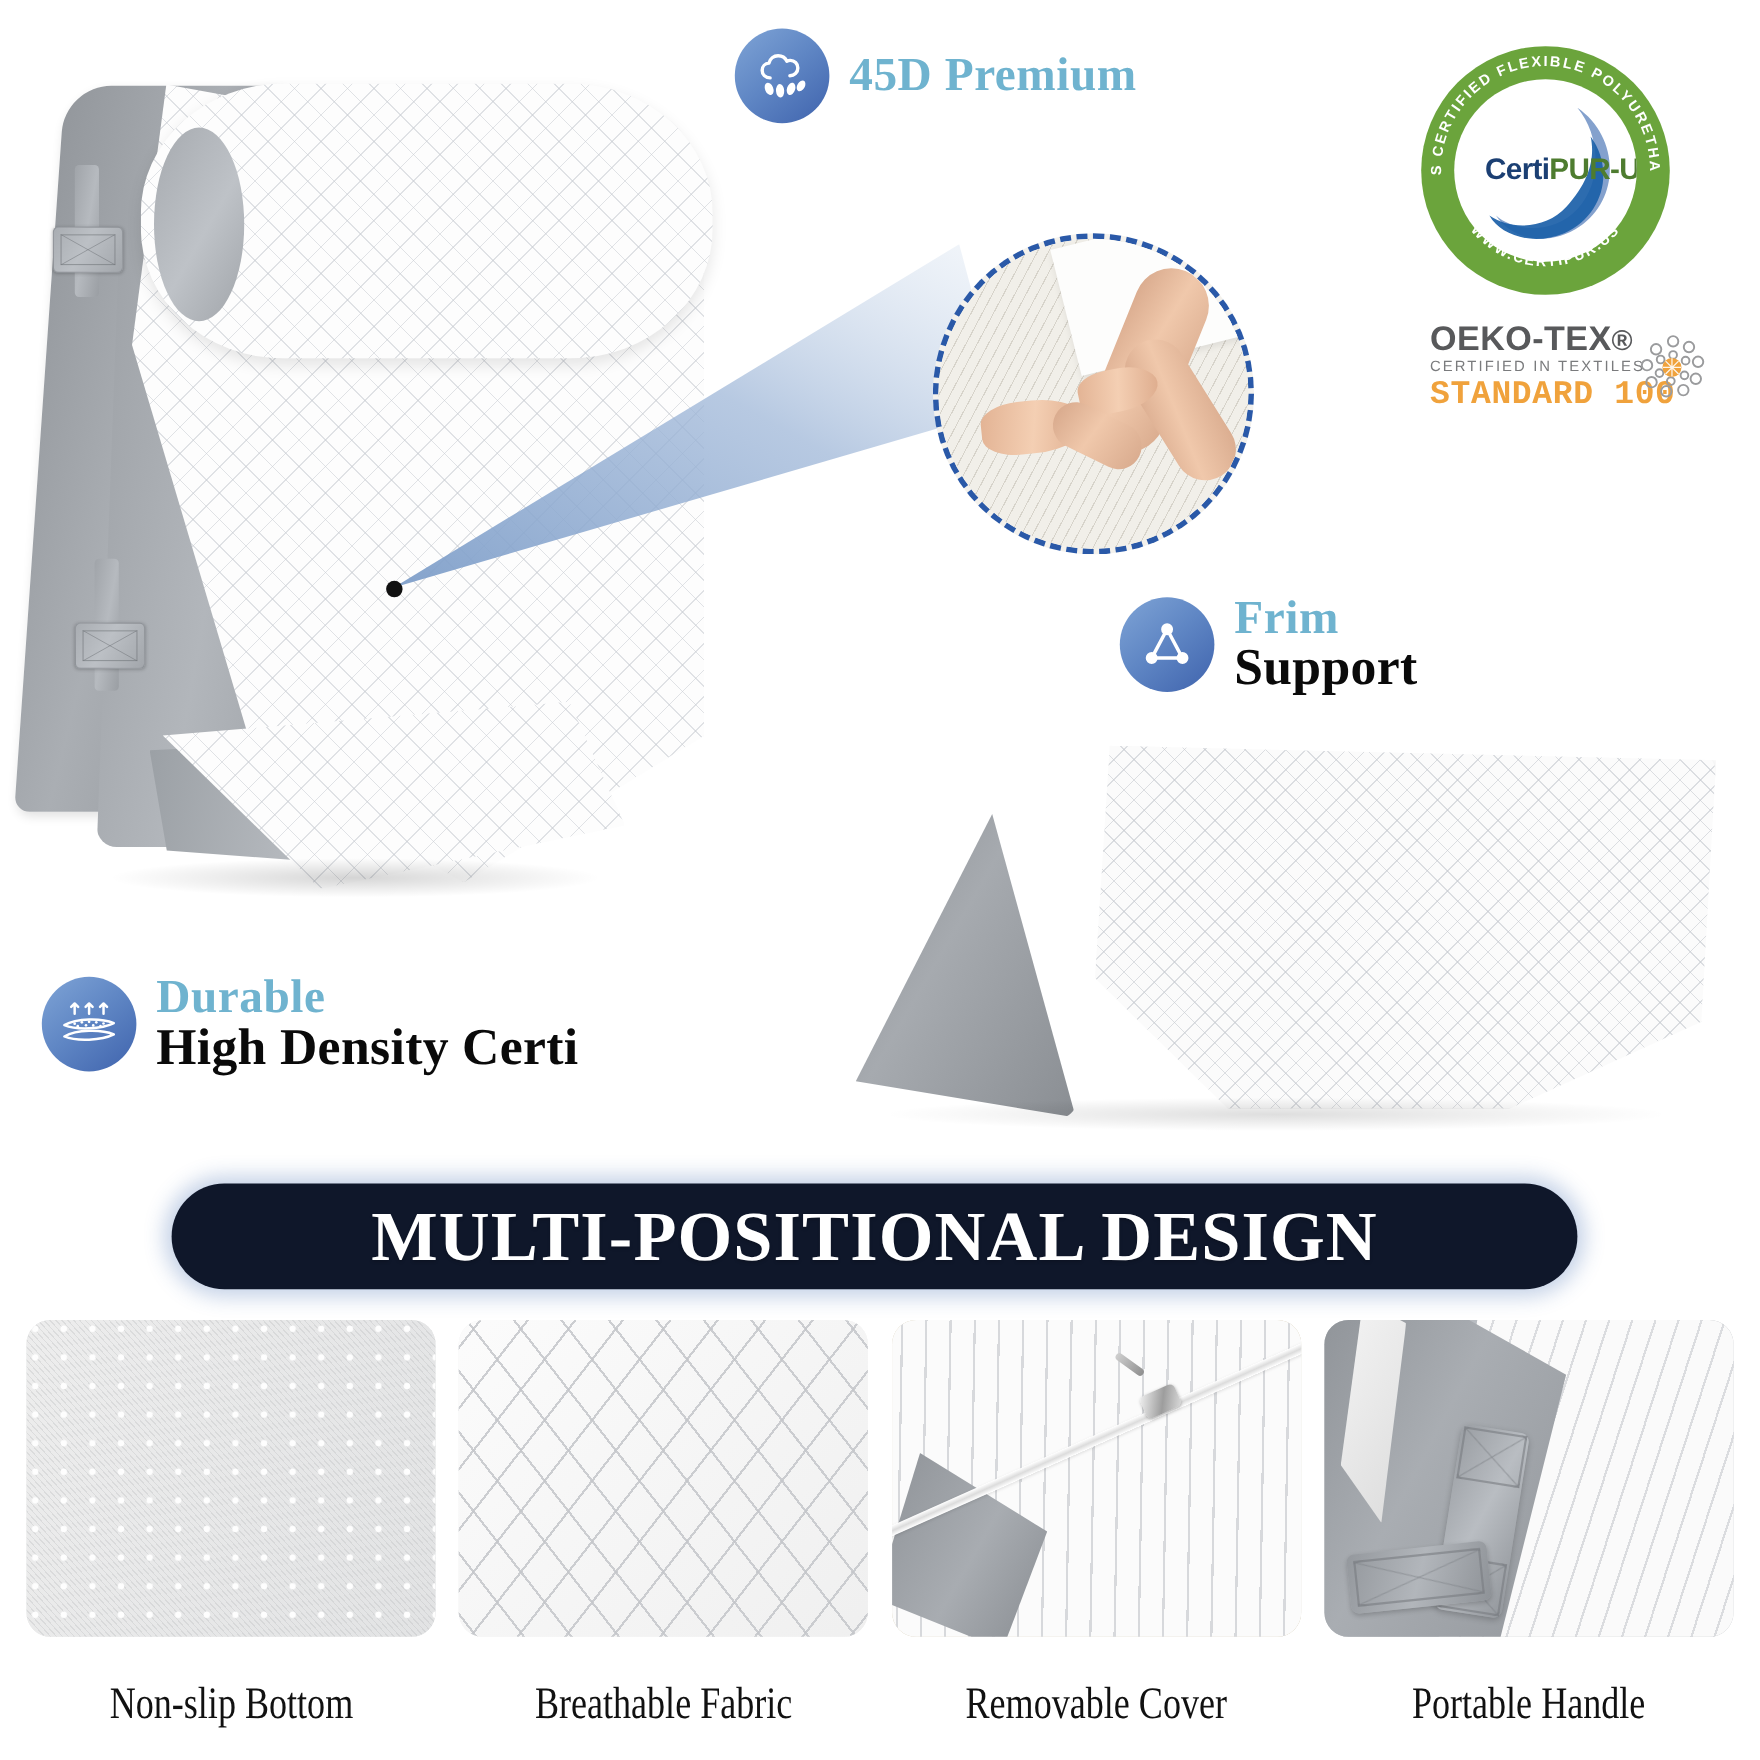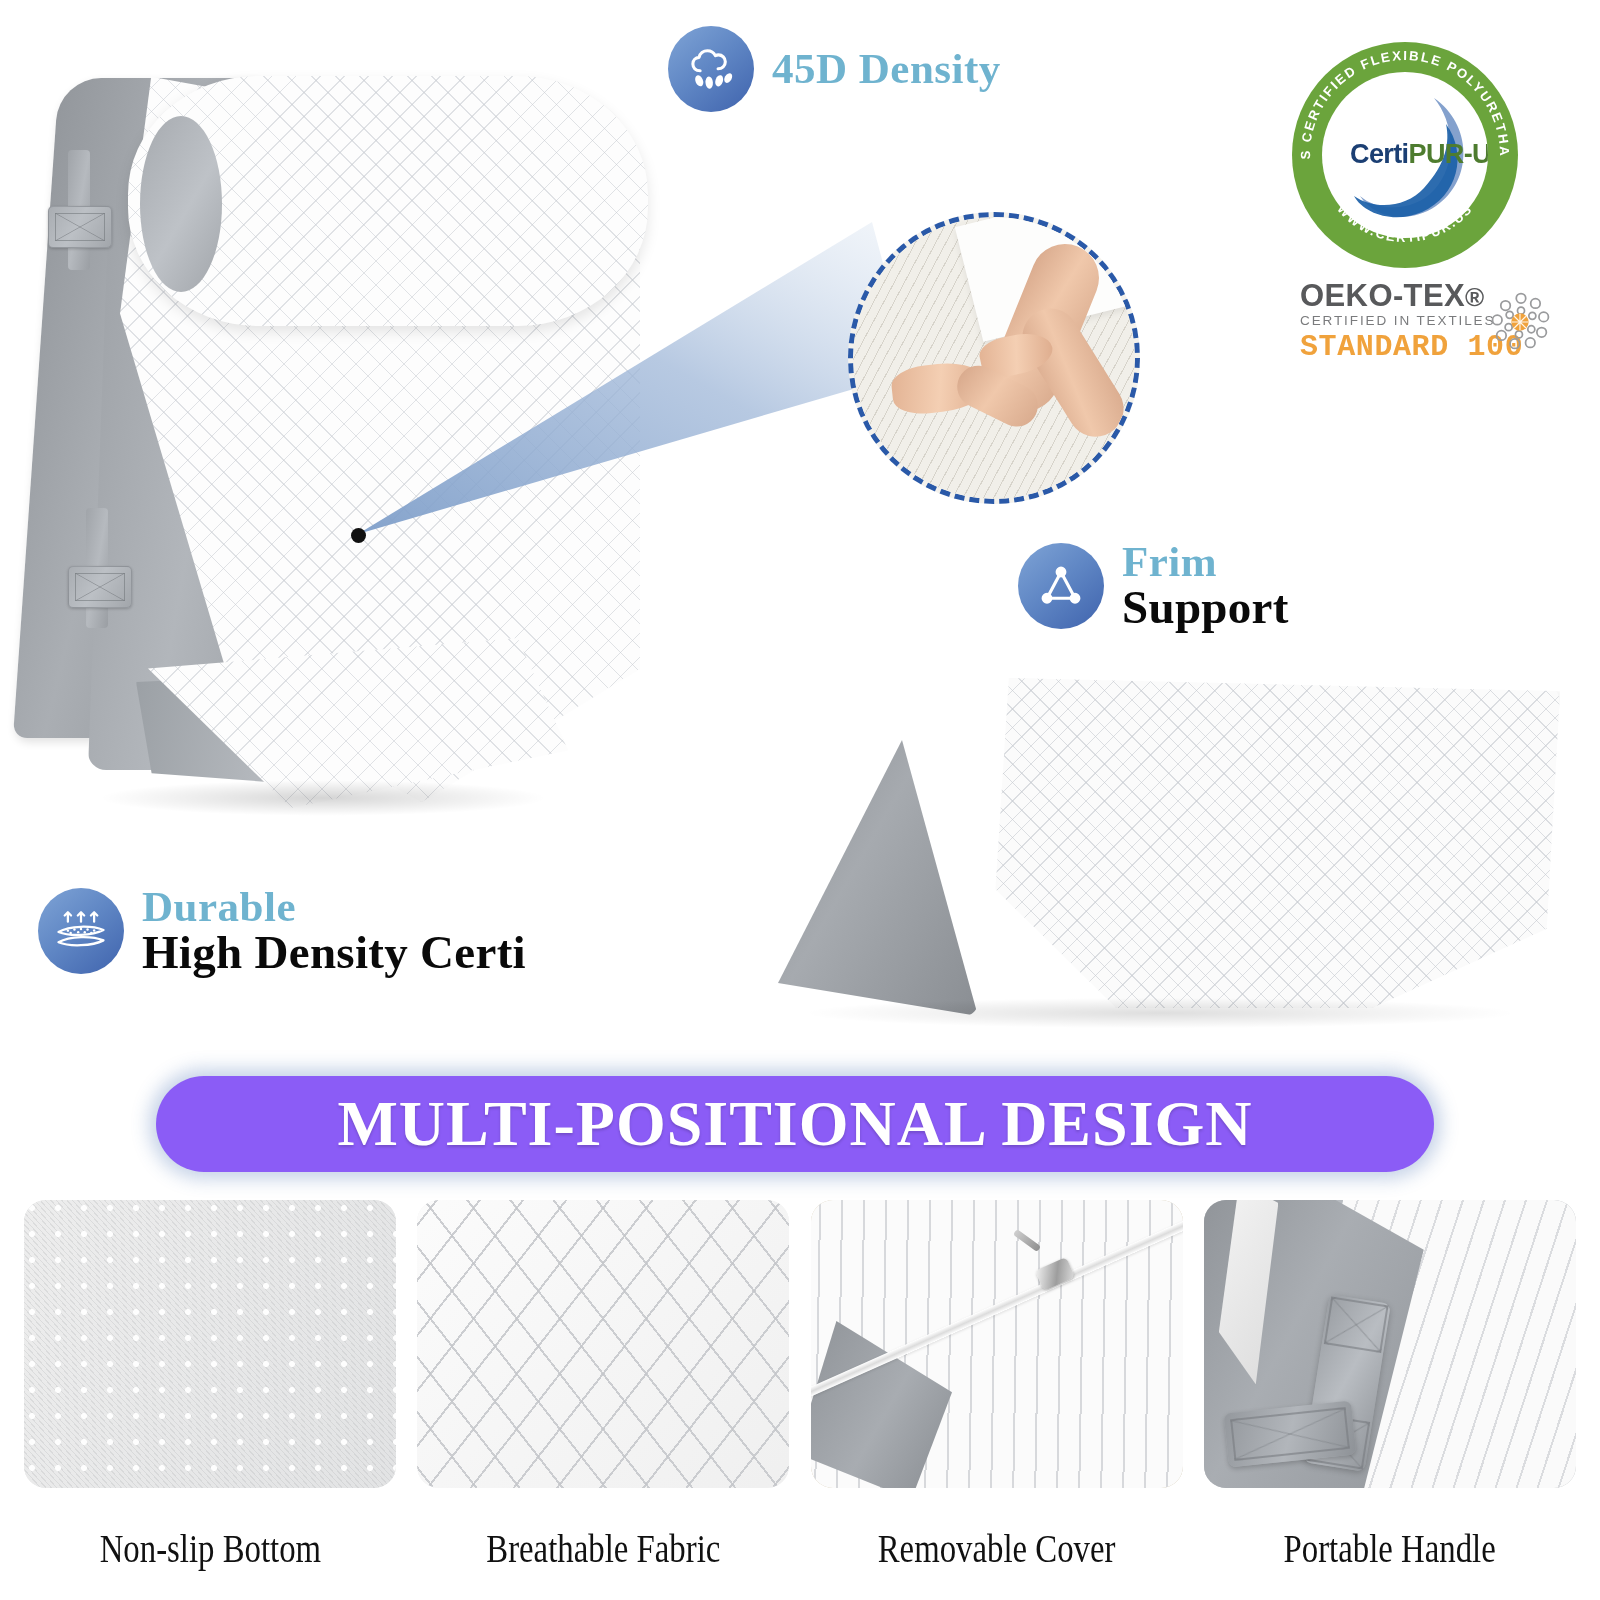--- a/index.html
+++ b/index.html
@@ -170,21 +170,21 @@
   }
   .cert-word .pur{color:#4e7c2f;}
   .cert-word sup{font-size:12px;vertical-align:super;}
   .cert-arc{position:absolute;inset:0;}
   .cert-arc text{
     font-family:"Liberation Sans", sans-serif;
     font-size:13.2px;font-weight:bold;fill:#ffffff;letter-spacing:2.0px;
   }
   .cert-arc text.bottom{font-size:13px;letter-spacing:1.9px;}
 
-  #cert-oeko{left:1300px;top:280px;width:250px;height:92px;}
+  #cert-oeko{left:1300px;top:292px;width:250px;height:92px;}
   .oeko-main{
     font-family:"Liberation Sans", sans-serif;
     font-weight:bold;font-size:31px;color:#58595b;letter-spacing:.4px;line-height:1;
   }
   .oeko-main .reg{font-size:26px;}
   .oeko-sub{
     font-family:"Liberation Sans", sans-serif;
     font-size:13.5px;color:#7a7b7d;letter-spacing:1.9px;margin-top:3px;line-height:1;
   }
   .oeko-std{
@@ -208,21 +208,21 @@
     border-radius:14px;
   }
   .wg-shadow{
     left:40px;top:330px;width:700px;height:30px;
     background:radial-gradient(ellipse at 50% 50%, rgba(0,0,0,.13), rgba(0,0,0,0) 72%);
   }
 
   
   #banner{
     left:156px;top:1076px;width:1278px;height:96px;
-    background:#8b5cf6;
+    background:#0f172a;
     border-radius:48px;
     box-shadow:0 0 18px 7px rgba(47,92,168,.28);
     display:flex;align-items:center;justify-content:center;
   }
   #banner-text{
     font-family:"Liberation Serif", serif;
     font-weight:bold;color:#ffffff;font-size:64px;letter-spacing:1px;
     white-space:nowrap;
     text-shadow:0 2px 3px rgba(0,0,0,.18);
   }
@@ -398,21 +398,21 @@
         </g>
         <g fill="#ffffff">
           <ellipse cx="19" cy="45" rx="4.1" ry="6.4" transform="rotate(-22 19 45)"></ellipse>
           <ellipse cx="30" cy="47" rx="4.1" ry="6.8" transform="rotate(-4 30 47)"></ellipse>
           <ellipse cx="41" cy="45" rx="4.1" ry="6.4" transform="rotate(18 41 45)"></ellipse>
           <ellipse cx="51" cy="42" rx="3.8" ry="5.8" transform="rotate(30 51 42)"></ellipse>
         </g>
       </svg>
     </div>
     <div class="badge-text">
-      <div class="badge-top">45D Density</div>
+      <div class="badge-top">45D Premium</div>
     </div>
   </div>
 
   <div class="badge" id="badge-support">
     <div class="badge-icon">
       <svg width="56" height="56" viewBox="0 0 64 64" aria-hidden="true">
         <g stroke="#ffffff" stroke-width="3.6" fill="none" stroke-linecap="round">
           <path d="M32 16 L48 46 L16 46 Z"></path>
         </g>
         <g fill="#ffffff" stroke="#ffffff" stroke-width="2">

